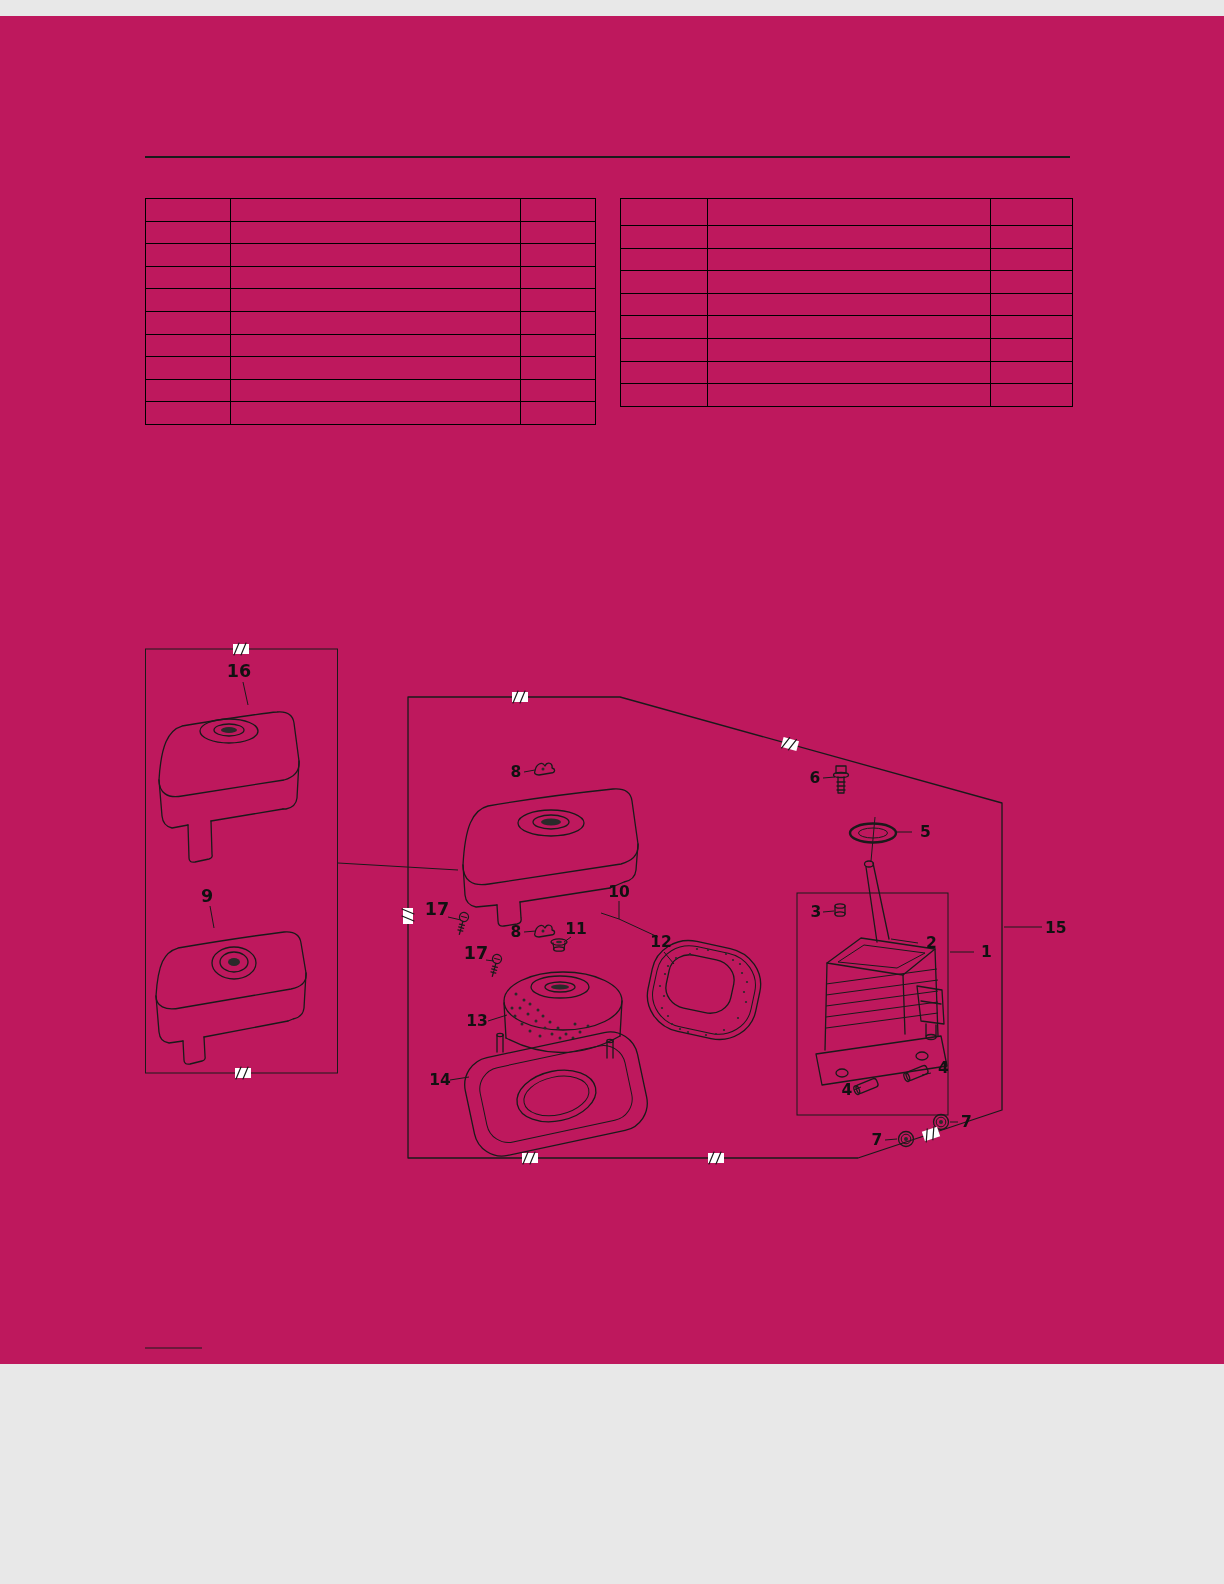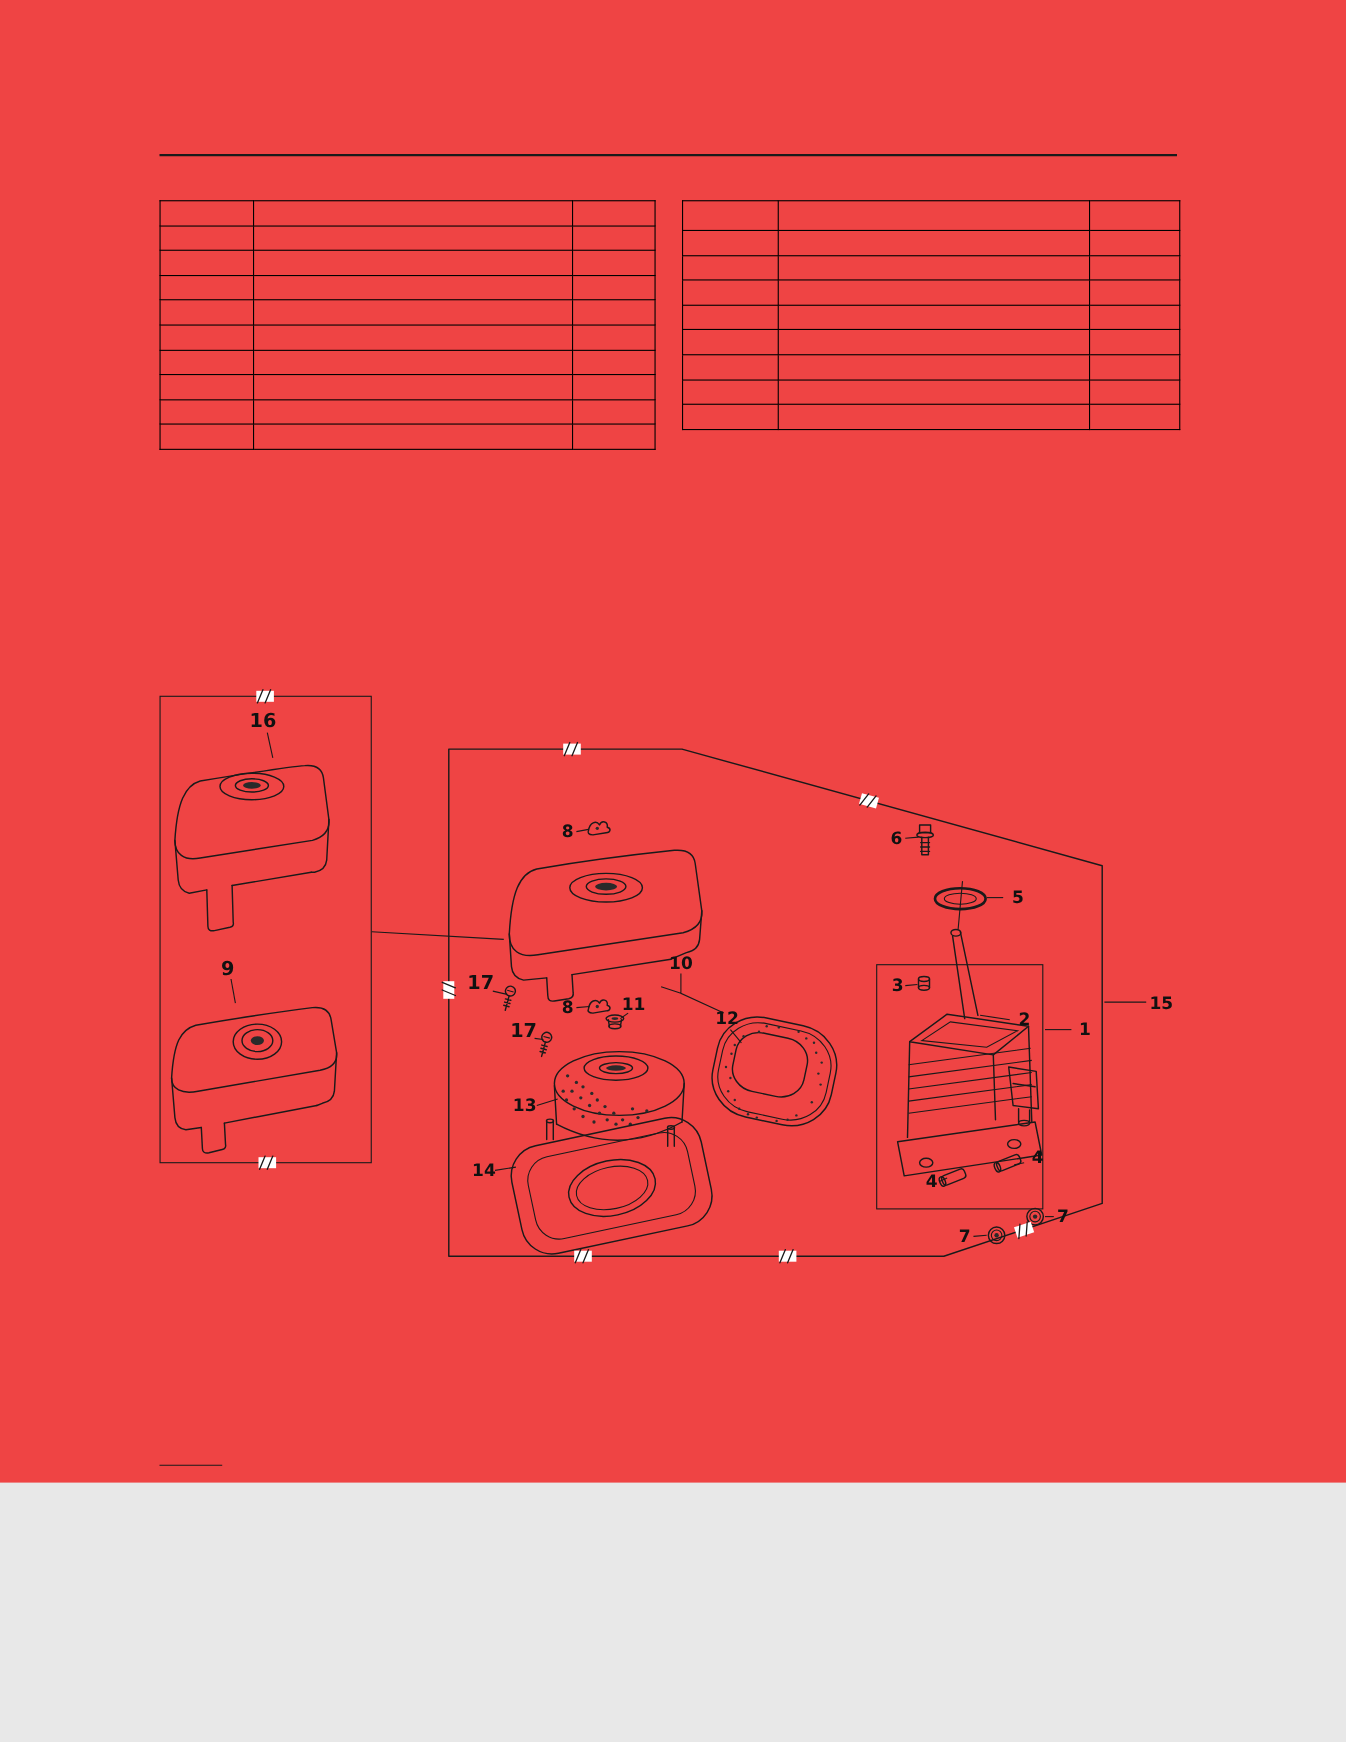--- a/index.html
+++ b/index.html
@@ -1,20 +1,20 @@
 <!DOCTYPE html>
 <html><head>
 <meta charset="utf-8">
 <style>
   html,body{margin:0;padding:0;background:#e8e8e8;}
   .page{
     position:relative;
     width:1224px;height:1348px;
-    margin:0 auto;
-    background:#ef4444;
+    margin:16px auto;
+    background:#be185d;
     font-family:"DejaVu Sans",sans-serif;
     overflow:hidden;
   }
   svg.artwork{position:absolute;left:0;top:0;pointer-events:none;}
   .ln{stroke:#1a1a1a;stroke-width:1.3;fill:none;stroke-linejoin:round;stroke-linecap:round;}
   .ln2{stroke:#1a1a1a;stroke-width:2;fill:none;}
   .thin{stroke:#1a1a1a;stroke-width:1;fill:none;}
   .fl{fill:#2a2a2a;stroke:none;}
   .dot{fill:#2a2a2a;stroke:none;}
   .callout{font:700 15.5px "DejaVu Sans",sans-serif;fill:#111;}

